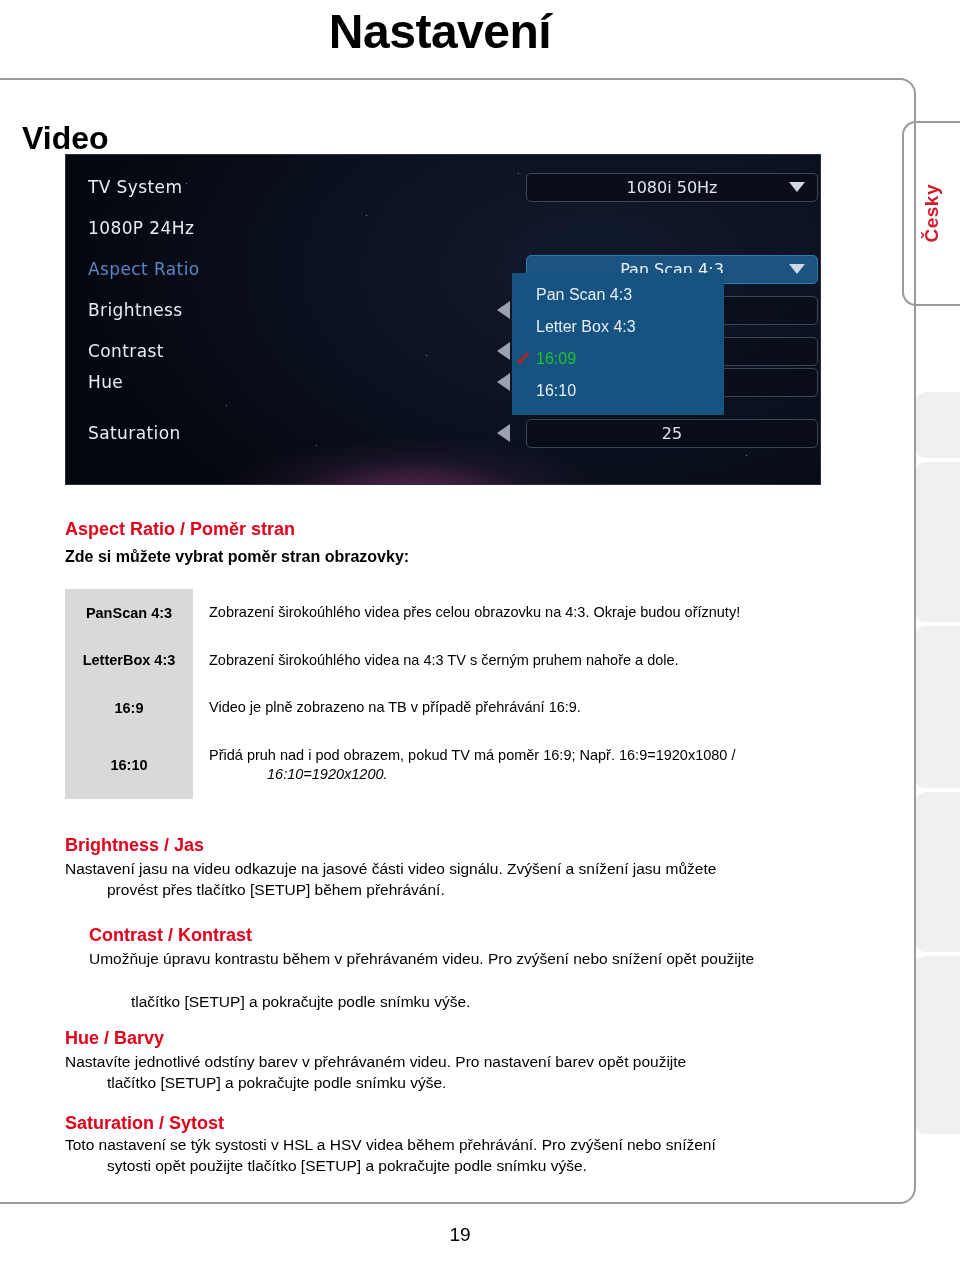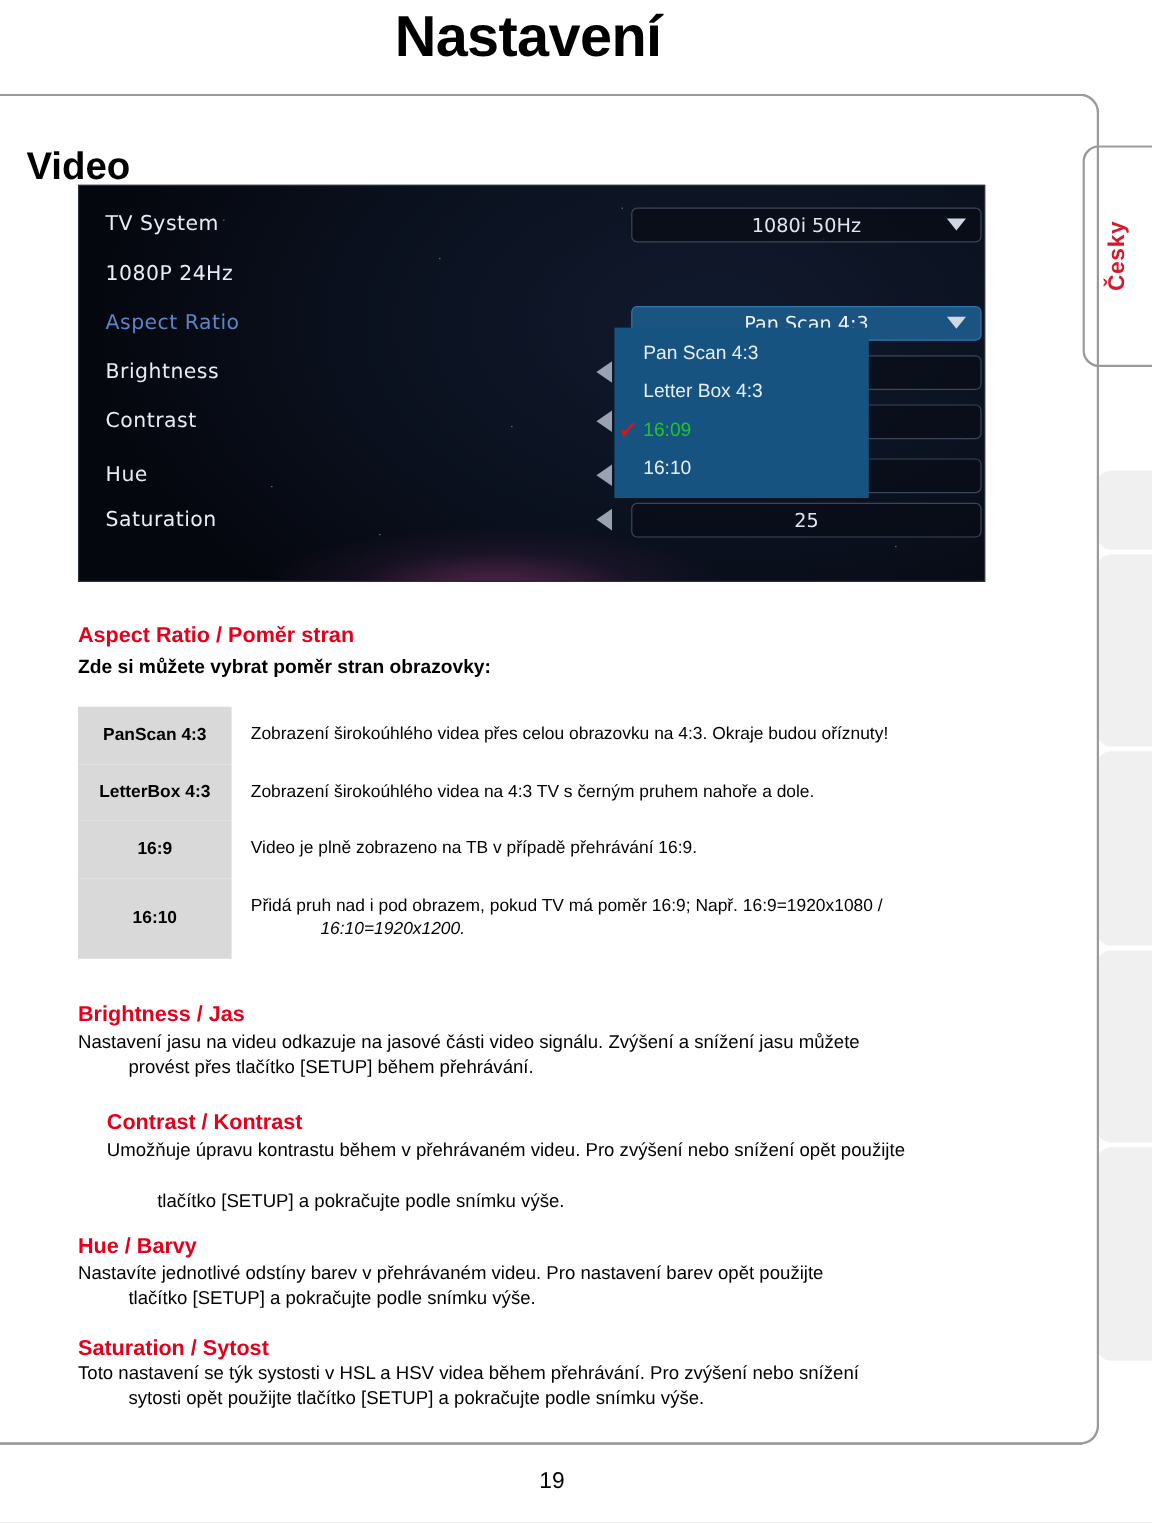--- a/index.html
+++ b/index.html
@@ -360,21 +360,21 @@
     <span class="osd-label">Contrast</span>
     <div class="osd-ctrl">
       <div class="stepper">
         <span class="arrow-l"></span>
         <span class="box"></span>
         <span class="arrow-r"></span>
       </div>
     </div>
   </div>
 
-  <div class="osd-row" style="top:221px;">
+  <div class="osd-row" style="top:207px;">
     <span class="osd-label">Hue</span>
     <div class="osd-ctrl">
       <div class="stepper">
         <span class="arrow-l"></span>
         <span class="box">25</span>
         <span class="arrow-r"></span>
       </div>
     </div>
   </div>
 

